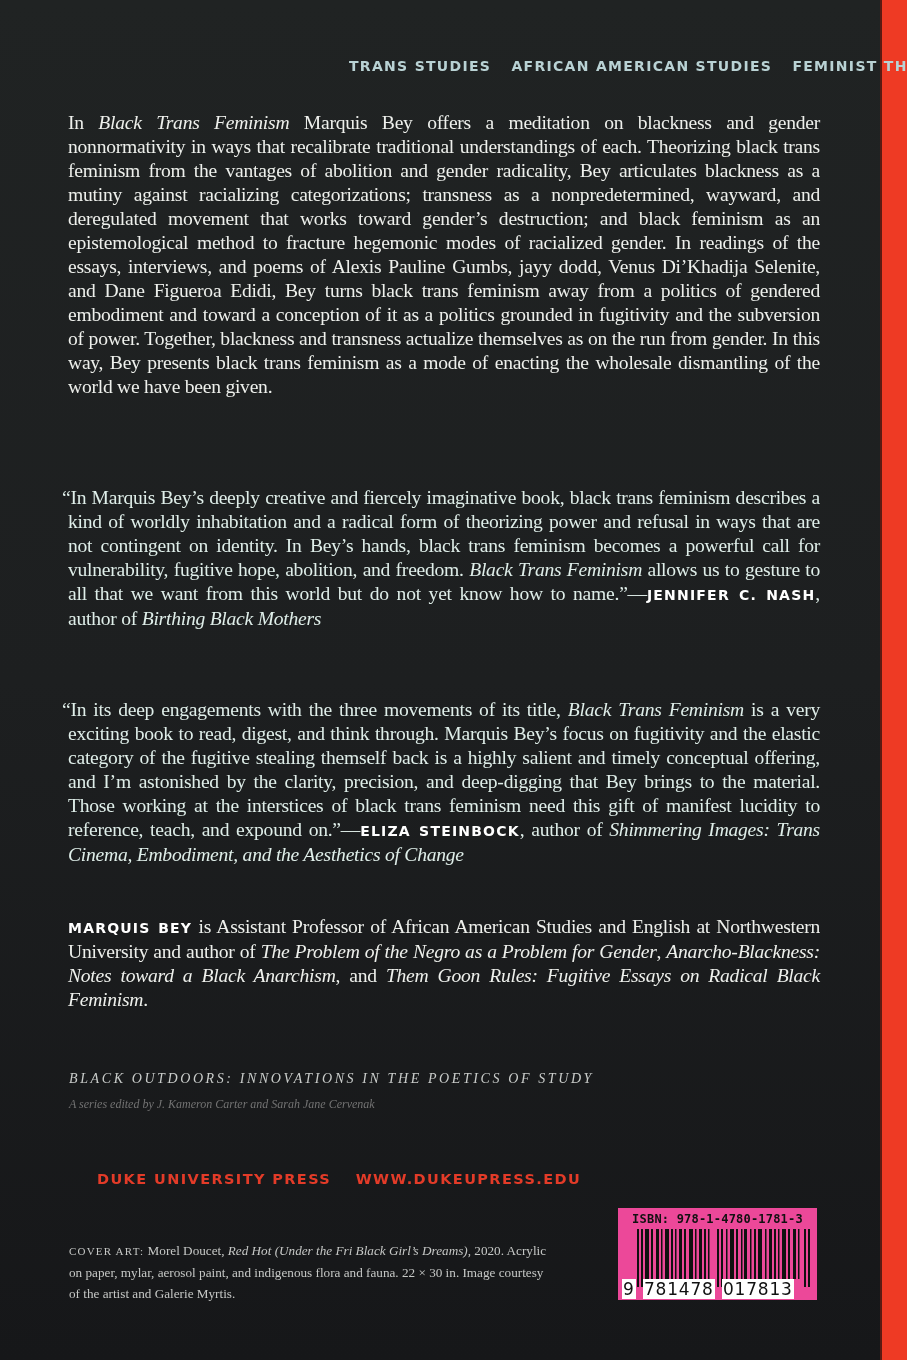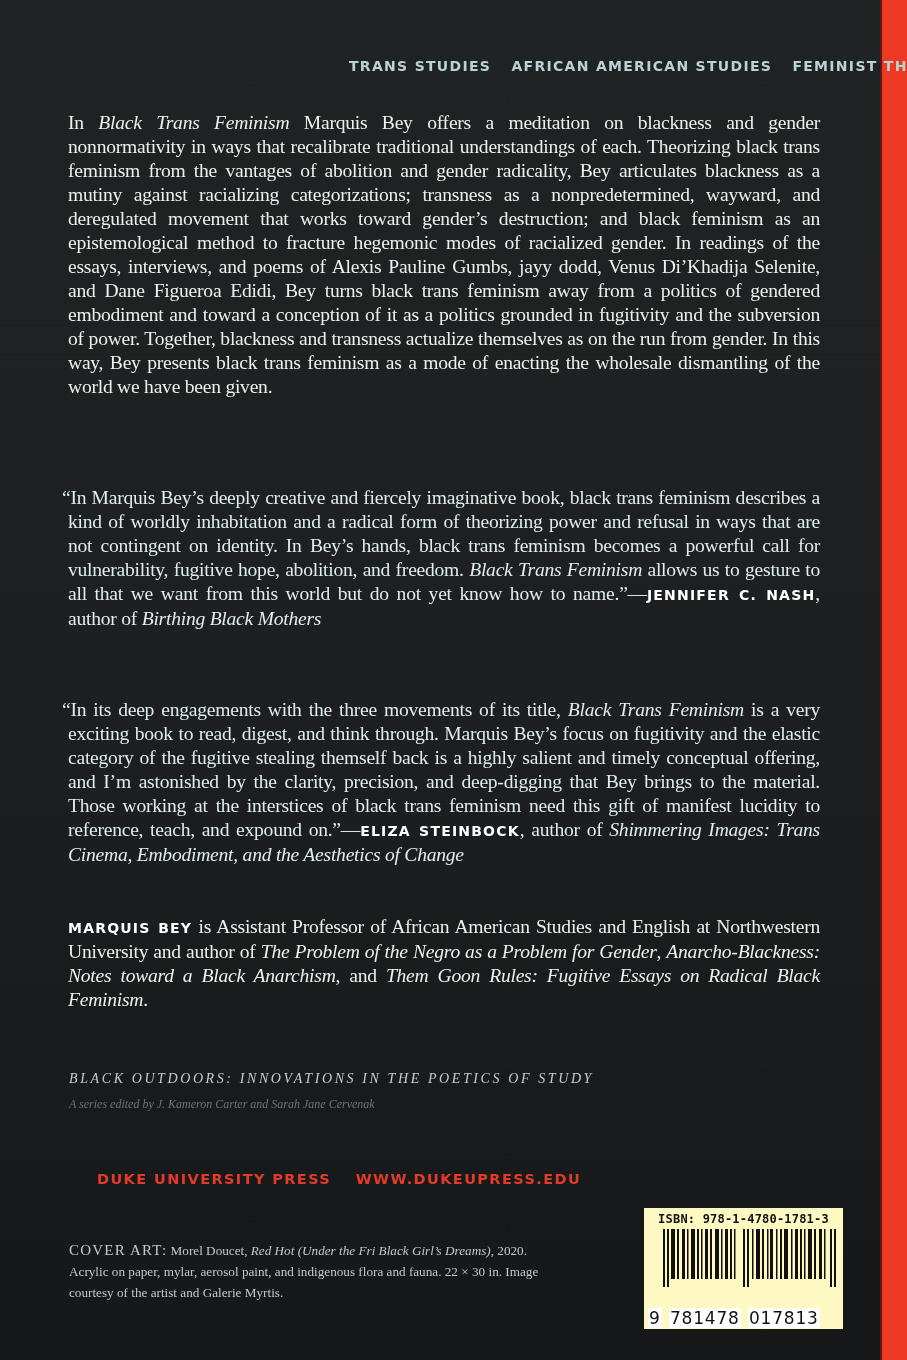--- a/index.html
+++ b/index.html
@@ -48,24 +48,24 @@
     position:absolute; top:1171px; left:69px;
     font-family:"DejaVu Sans", sans-serif; font-weight:bold; font-size:14.5px;
     letter-spacing:1.4px; color:#e33b28; white-space:nowrap;margin-left:28px;
   }
   .press span { margin-right:18px; }
 
   .cover-art {
     position:absolute; top:1240px; left:69px; width:480px;
     font-size:13.2px; line-height:21px; color:#c6c8c6;
   }
-  .cover-art .label { font-size:15px; letter-spacing:1.2px; text-transform:uppercase; }
+  .cover-art .label { font-size:11px; letter-spacing:1.2px; text-transform:uppercase; }
 
   .barcode-box {
-    position:absolute; top:1208px; left:644px; width:199px; height:121px; background:#fef9c3;
+    position:absolute; top:1208px; left:618px; width:199px; height:92px; background:#ec4899;
   }
   .isbn-text {
     position:absolute; top:4px; left:0; width:199px; text-align:center;
     font-family:"DejaVu Sans Mono", monospace; font-weight:bold; font-size:12px; color:#111;
     letter-spacing:0.2px;
   }
   .bars { position:absolute; top:21px; left:19px; width:173px; height:58px; }
   .bar-num {
     position:absolute; bottom:1px; font-family:"DejaVu Sans", sans-serif;
     font-size:17px; color:#111; letter-spacing:0.8px; background:#fff; padding:0 1px;

